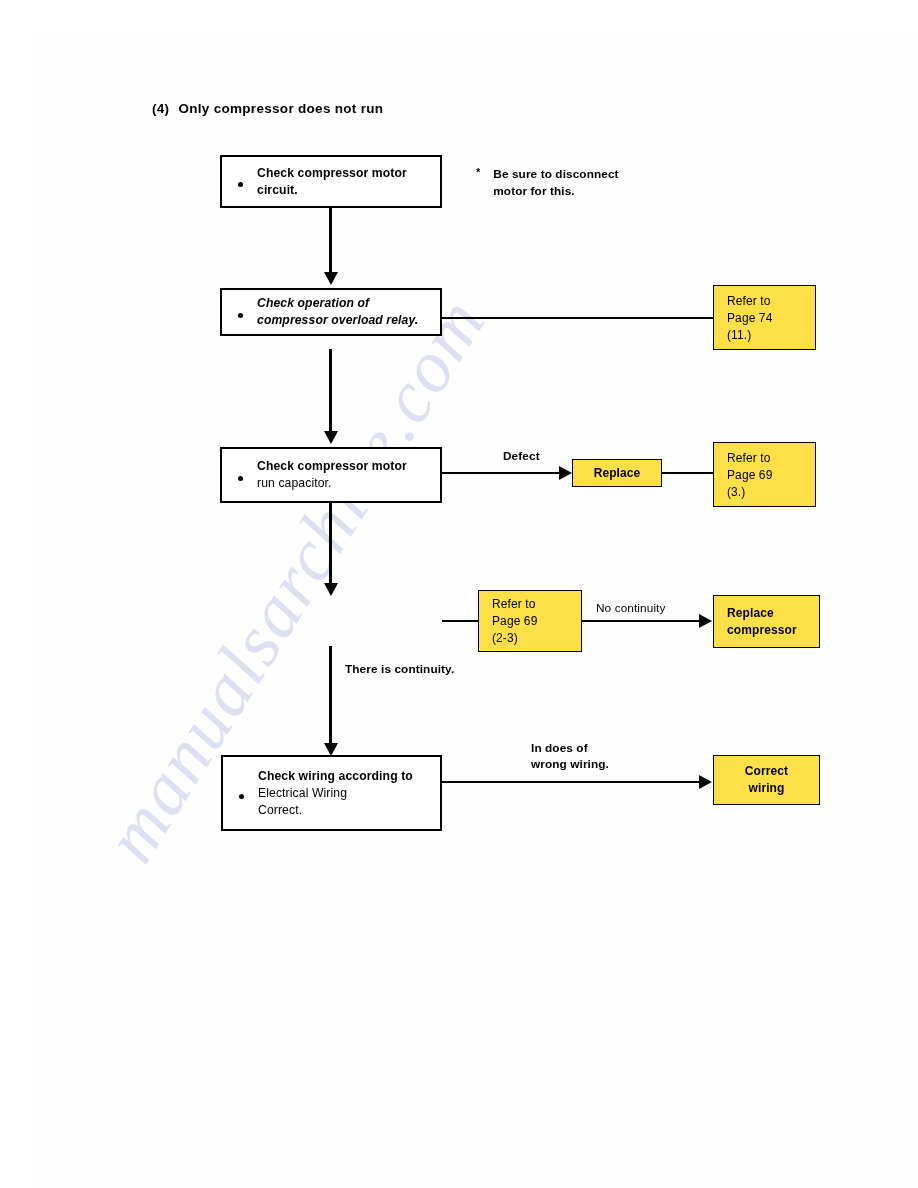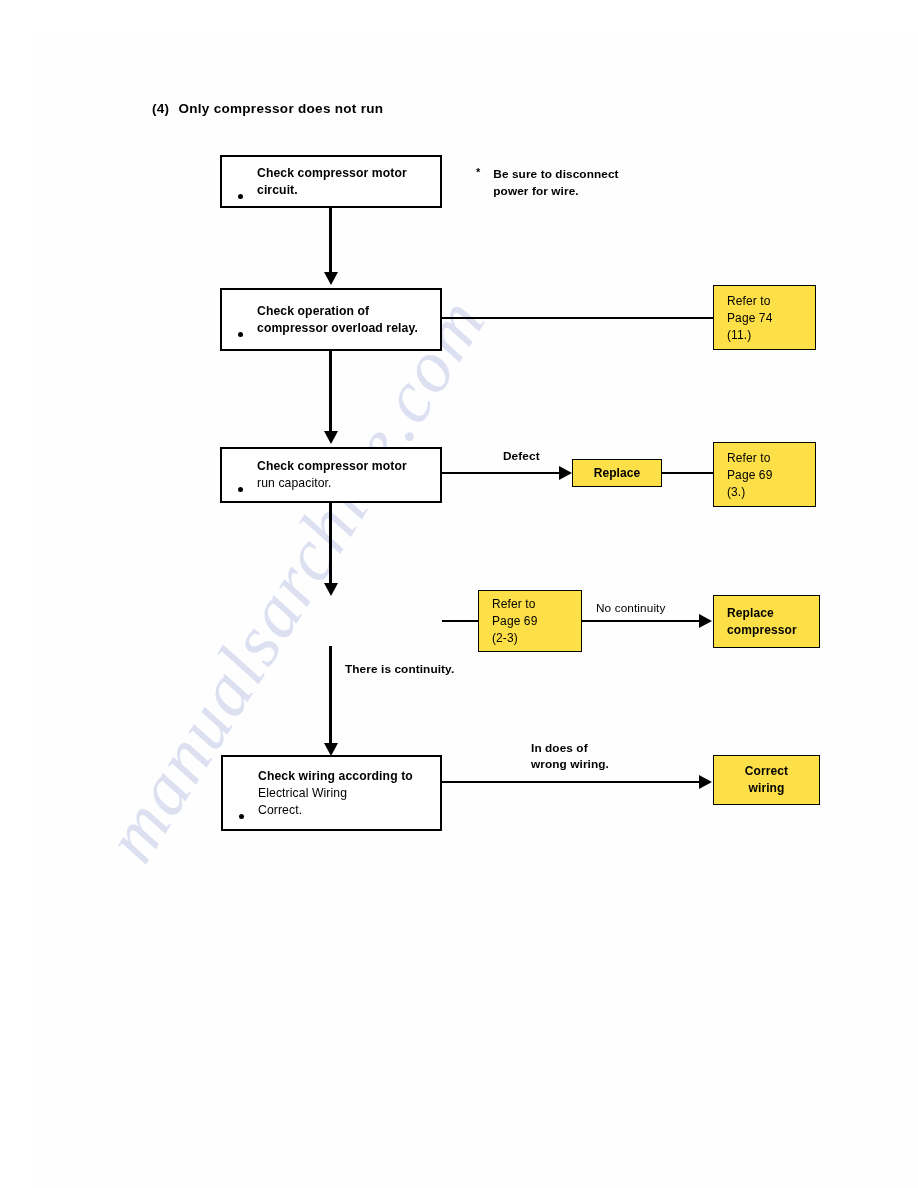--- a/index.html
+++ b/index.html
@@ -76,21 +76,21 @@
     box-sizing: border-box;
     border: 2.5px solid #000;
     background: #ffffff;
   }
   .proc-inner {
     position: absolute;
     left: 16px;
     top: 50%;
     transform: translateY(-50%);
     display: flex;
-    align-items: flex-end;
+    align-items: center;
     right: 8px;
   }
   .proc-inner.top-align {
     top: 11px;
     transform: none;
   }
   .bullet {
     width: 5px;
     height: 5px;
     border-radius: 50%;
@@ -202,38 +202,38 @@
   <div class="watermark">manualsarchive.com</div>
 
   <div class="page-title">
     <span class="tnum">(4)</span><span>Only compressor does not run</span>
   </div>
 
   <div class="note" style="left:476px; top:166px;">
     <span class="note-bullet">*</span>
     <span class="note-text">
       <span>Be sure to disconnect</span><br>
-      <span>power for wire.</span>
+      <span>motor for this.</span>
     </span>
   </div>
 
   <div class="proc-box" style="left:220px; top:155px; width:222px; height:53px;">
     <div class="proc-inner">
       <span class="bullet"></span>
       <span class="proc-text">
         <span>Check compressor motor</span><br>
         <span>circuit.</span>
       </span>
     </div>
   </div>
 
   <div class="line-v" style="left:329px; top:208px; height:66px;"></div>
   <div class="arrow-down" style="left:323.5px; top:272px;"></div>
 
-  <div class="proc-box" style="left:220px; top:288px; width:222px; height:63px;">
+  <div class="proc-box" style="left:220px; top:288px; width:222px; height:48px;font-style:italic;">
     <div class="proc-inner">
       <span class="bullet"></span>
       <span class="proc-text">
         <span>Check operation of</span><br>
         <span>compressor overload relay.</span>
       </span>
     </div>
   </div>
 
   <div class="line-h thin" style="left:442px; top:317px; width:271px;"></div>

